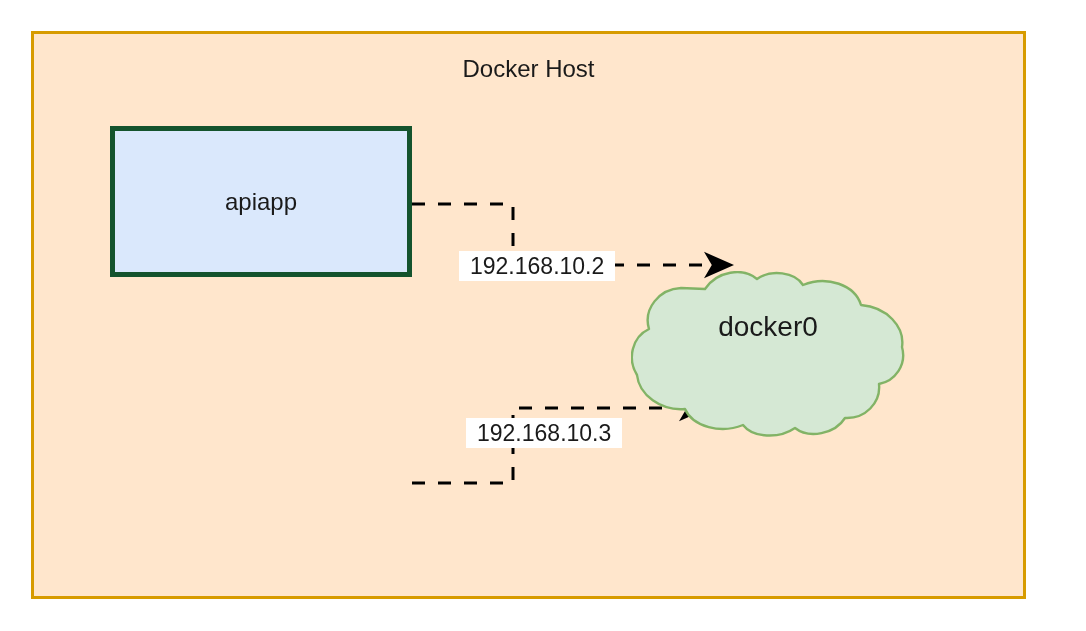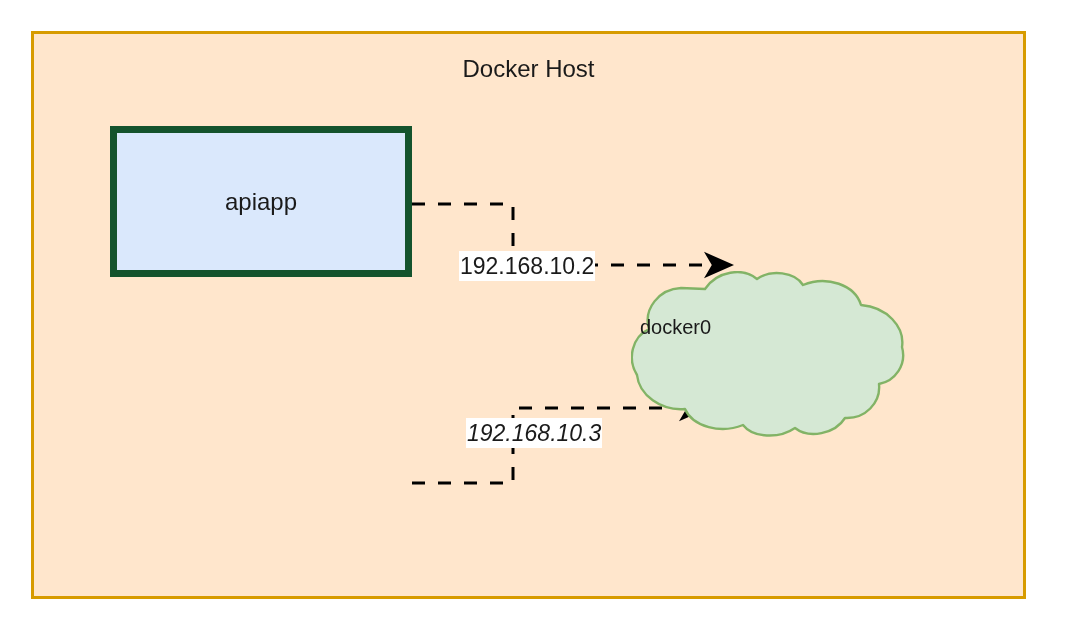--- a/index.html
+++ b/index.html
@@ -42,21 +42,21 @@
     color: #1a1a1a;
     line-height: 30px;
     white-space: nowrap;
   }
 
   
   .container-box {
     position: absolute;
     box-sizing: border-box;
     background: #dae8fc;
-    border: 7px solid #14532d;
+    border: 5px solid #14532d;
     display: flex;
     align-items: center;
     justify-content: center;
   }
   .container-box .label {
     font-size: 24px;
     color: #1a1a1a;
     white-space: nowrap;
   }
   #box-apiapp {
@@ -88,44 +88,44 @@
     left: 631px;
     top: 271px;
     width: 274px;
     height: 166px;
   }
   #cloud-labels {
     position: absolute;
     left: 640px;
     top: 310px;
     width: 256px;
-    font-size: 20px;
+    text-align: center;
+    font-size: 28px;
     color: #1a1a1a;
     line-height: 34px;
   }
   #cloud-labels div { white-space: nowrap; }
 
   
   .ip-label {
     position: absolute;
     background: #ffffff;
     font-size: 23px;
     color: #1a1a1a;
     line-height: 28px;
-    padding: 1px 1px;
+    padding: 1px 11px;
     white-space: nowrap;
   }
   #ip-apiapp {
     left: 459px;
     top: 251px;
   }
   #ip-mymongodb {
     left: 466px;
     top: 418px;
-    font-style: italic;
   }
 </style>
 </head>
 <body>
 
 <div id="canvas">
 
   <div id="host-frame"></div>
   <div id="host-title">Docker Host</div>
 

